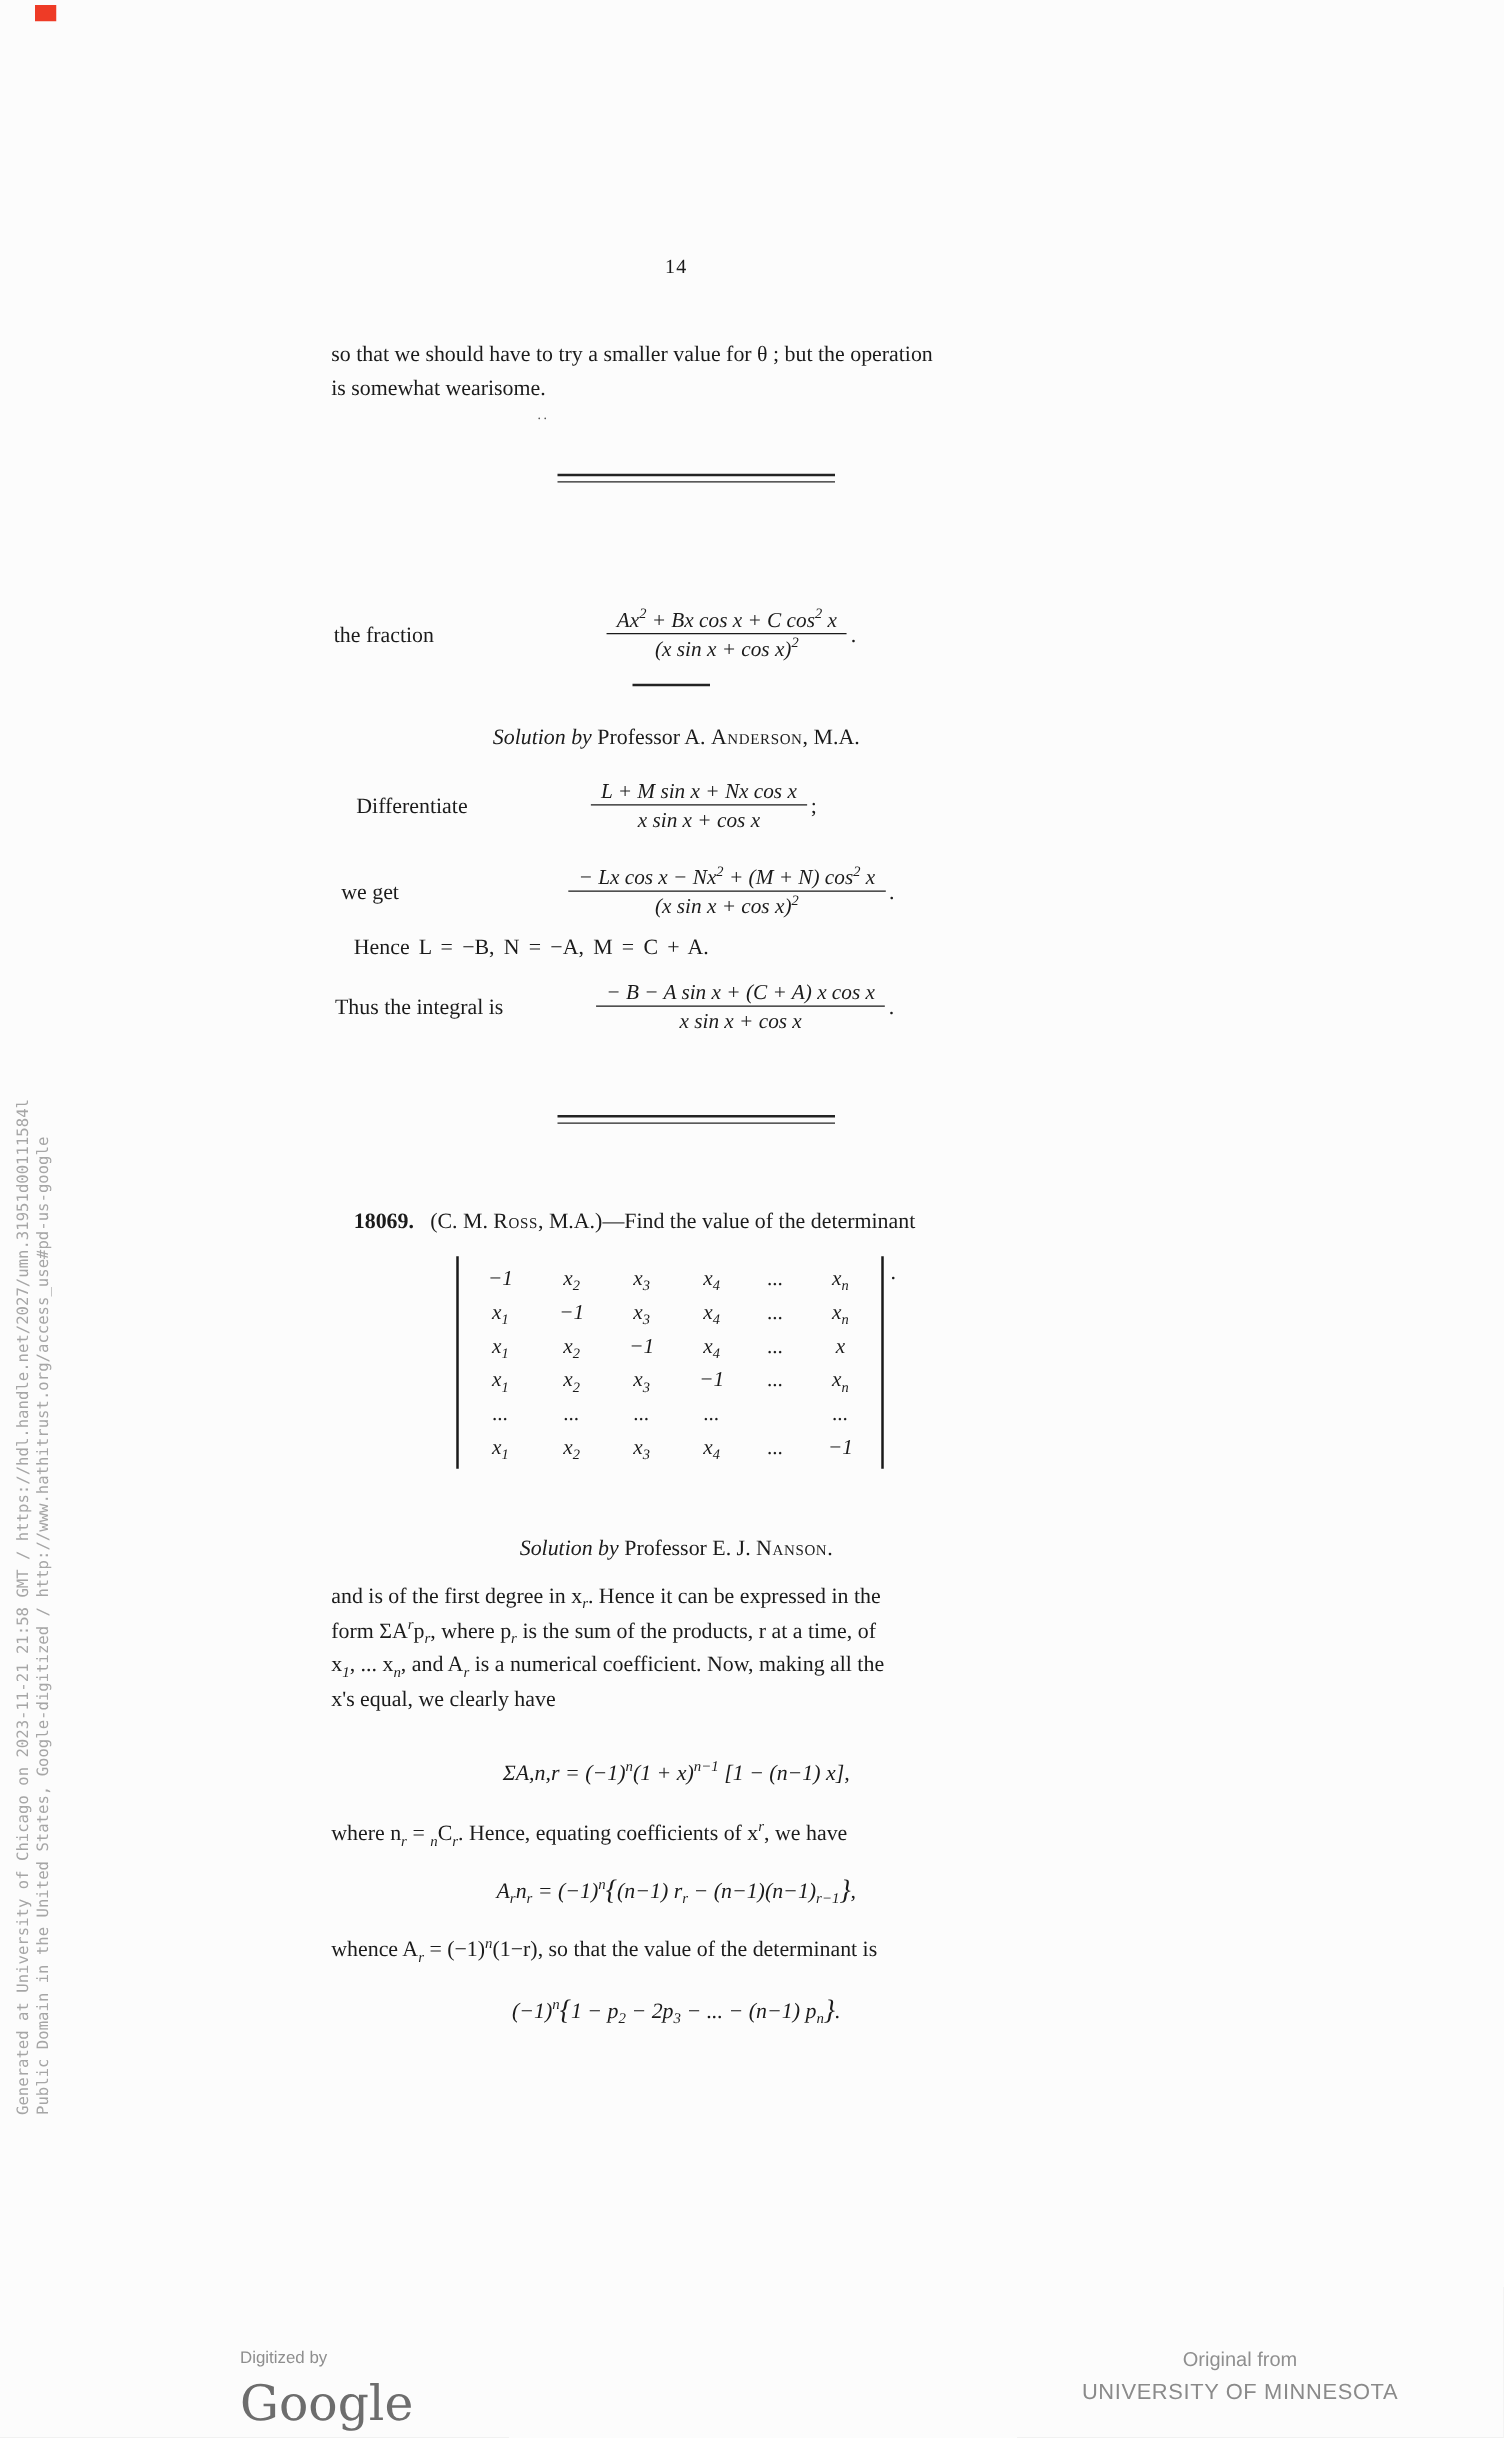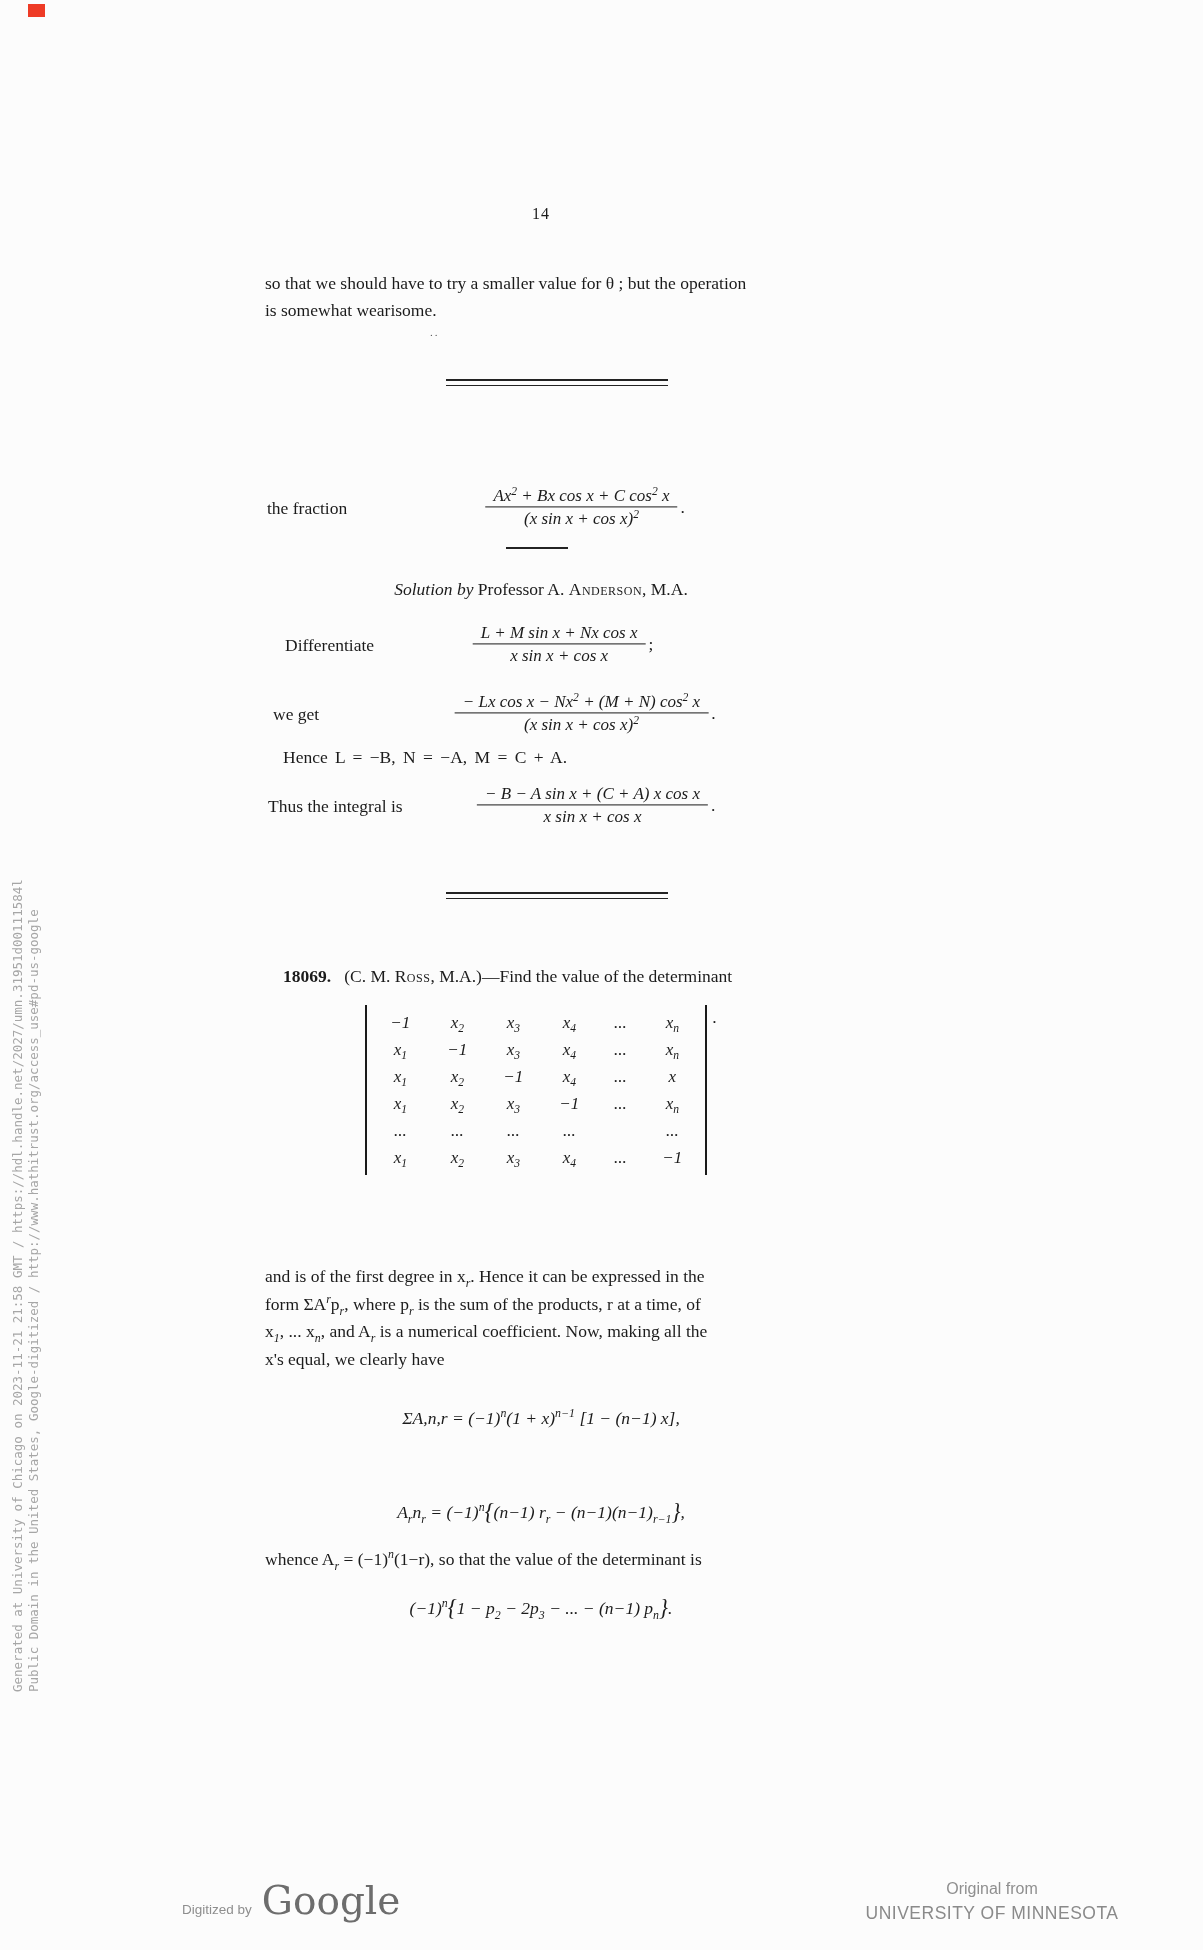--- a/index.html
+++ b/index.html
@@ -68,21 +68,21 @@
   .para{position:absolute;left:265px;top:1263px;font-size:17.5px;line-height:27.5px;}
   .para .ind{padding-left:18px;}
 
   .ceq{position:absolute;left:265px;width:552px;text-align:center;font-size:17.5px;
     font-style:italic;white-space:nowrap;}
   .eq1{top:1408px;} .eq2{top:1499px;} .eq3{top:1595px;}
   .proseline{position:absolute;left:265px;width:600px;font-size:17.5px;white-space:nowrap;}
   .whereline{top:1456px;} .whenceline{top:1549px;}
 
   .footer-left{position:absolute;left:182px;top:1878px;display:flex;align-items:baseline;
-    font-family:"Liberation Sans",sans-serif;color:#8e8e8e;}
+    font-family:"Liberation Sans",sans-serif;color:#8e8e8e;flex-direction:column;}
   .digitized{font-size:13.5px;padding-bottom:8px;}
   .gword{font-family:"DejaVu Serif",serif;font-size:39px;color:#6d6d6d;margin-left:10px;
     letter-spacing:0px;}
   .footer-right{position:absolute;left:852px;top:1880px;width:280px;text-align:center;
     font-family:"Liberation Sans",sans-serif;color:#8f8f8f;}
   .origfrom{font-size:16px;}
   .institution{font-size:17.5px;margin-top:5px;letter-spacing:0.5px;color:#8a8a8a;}
 </style>
 </head>
 <body>
@@ -178,29 +178,33 @@
           <div class="dcell">x<sub>2</sub></div>
           <div class="dcell">x<sub>3</sub></div>
           <div class="dcell">x<sub>4</sub></div>
           <div class="dcell">...</div>
           <div class="dcell">−1</div>
         </div>
     </div>
     <span class="det-punct">.</span>
   </div>
 
+  <div class="solhead sol2">
+    <span class="it">Solution by</span><span> Professor E. J. </span><span class="sc">Nanson</span><span>.</span>
+  </div>
 
   <div class="para">
     <div class="nowrap">and is of the first degree in x<sub>r</sub>.  Hence it can be expressed in the</div>
     <div class="nowrap">form ΣA<sup>r</sup>p<sub>r</sub>, where p<sub>r</sub> is the sum of the products, r at a time, of</div>
     <div class="nowrap">x<sub>1</sub>, ... x<sub>n</sub>, and A<sub>r</sub> is a numerical coefficient.  Now, making all the</div>
     <div class="nowrap">x's equal, we clearly have</div>
   </div>
 
   <div class="ceq eq1">ΣA,n,r = (−1)<sup>n</sup>(1 + x)<sup>n−1</sup> [1 − (n−1) x],</div>
+  <div class="proseline whereline">where n<sub>r</sub> = <sub>n</sub>C<sub>r</sub>.   Hence, equating coefficients of x<sup>r</sup>, we have</div>
   <div class="ceq eq2">A<sub>r</sub>n<sub>r</sub> = (−1)<sup>n</sup><span class="brace">{</span>(n−1) r<sub>r</sub> − (n−1)(n−1)<sub>r−1</sub><span class="brace">}</span>,</div>
   <div class="proseline whenceline">whence A<sub>r</sub> = (−1)<sup>n</sup>(1−r), so that the value of the determinant is</div>
   <div class="ceq eq3">(−1)<sup>n</sup><span class="brace">{</span>1 − p<sub>2</sub> − 2p<sub>3</sub> − ... − (n−1) p<sub>n</sub><span class="brace">}</span>.</div>
 
   <div class="footer-left">
     <span class="digitized">Digitized by</span>
     <span class="gword">Google</span>
   </div>
   <div class="footer-right">
     <div class="origfrom">Original from</div>

